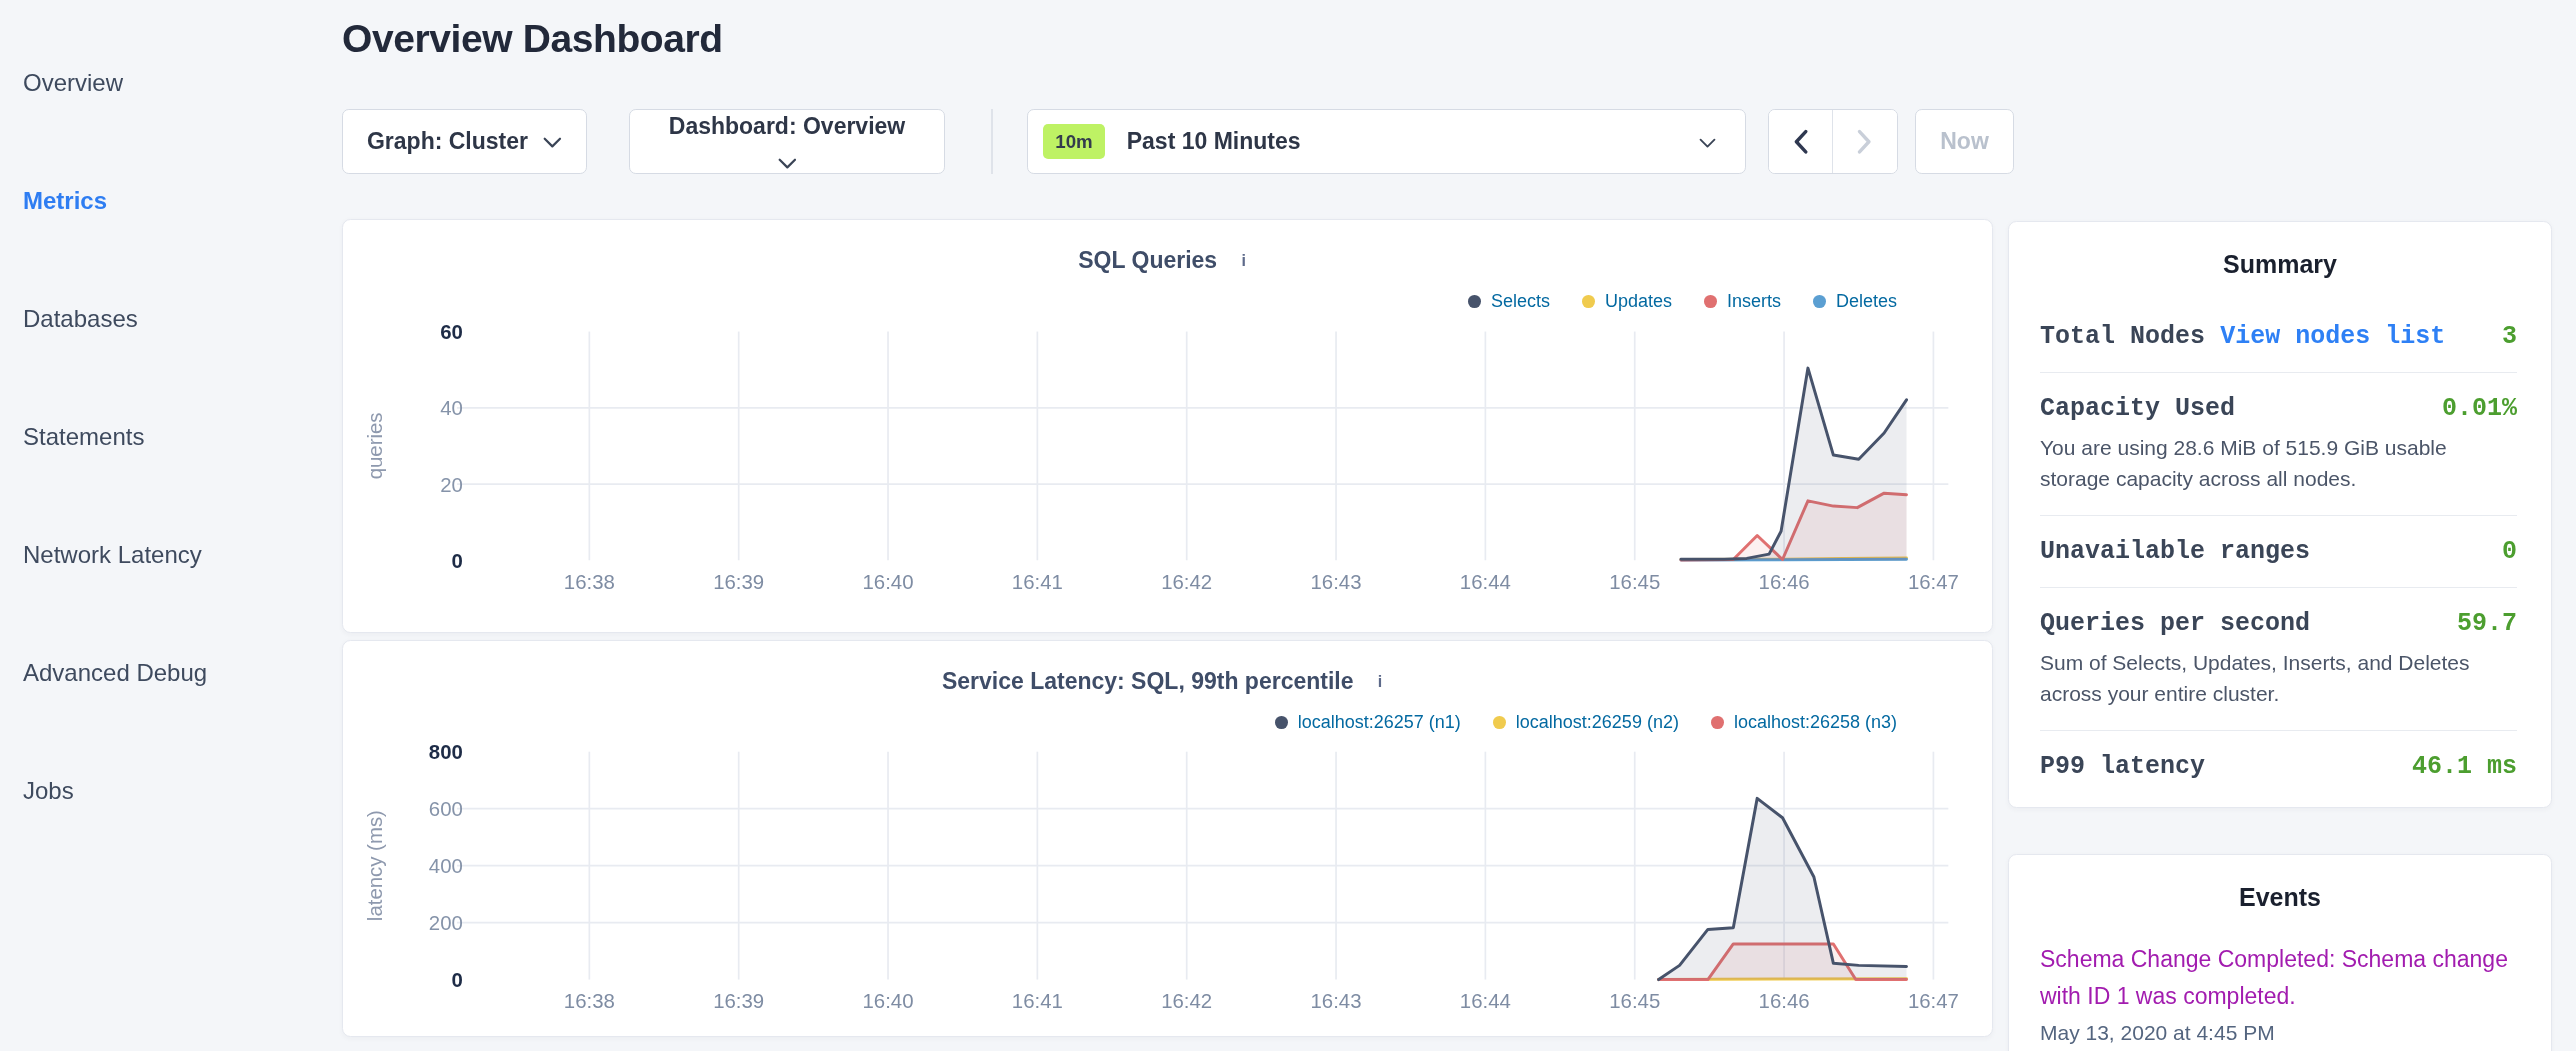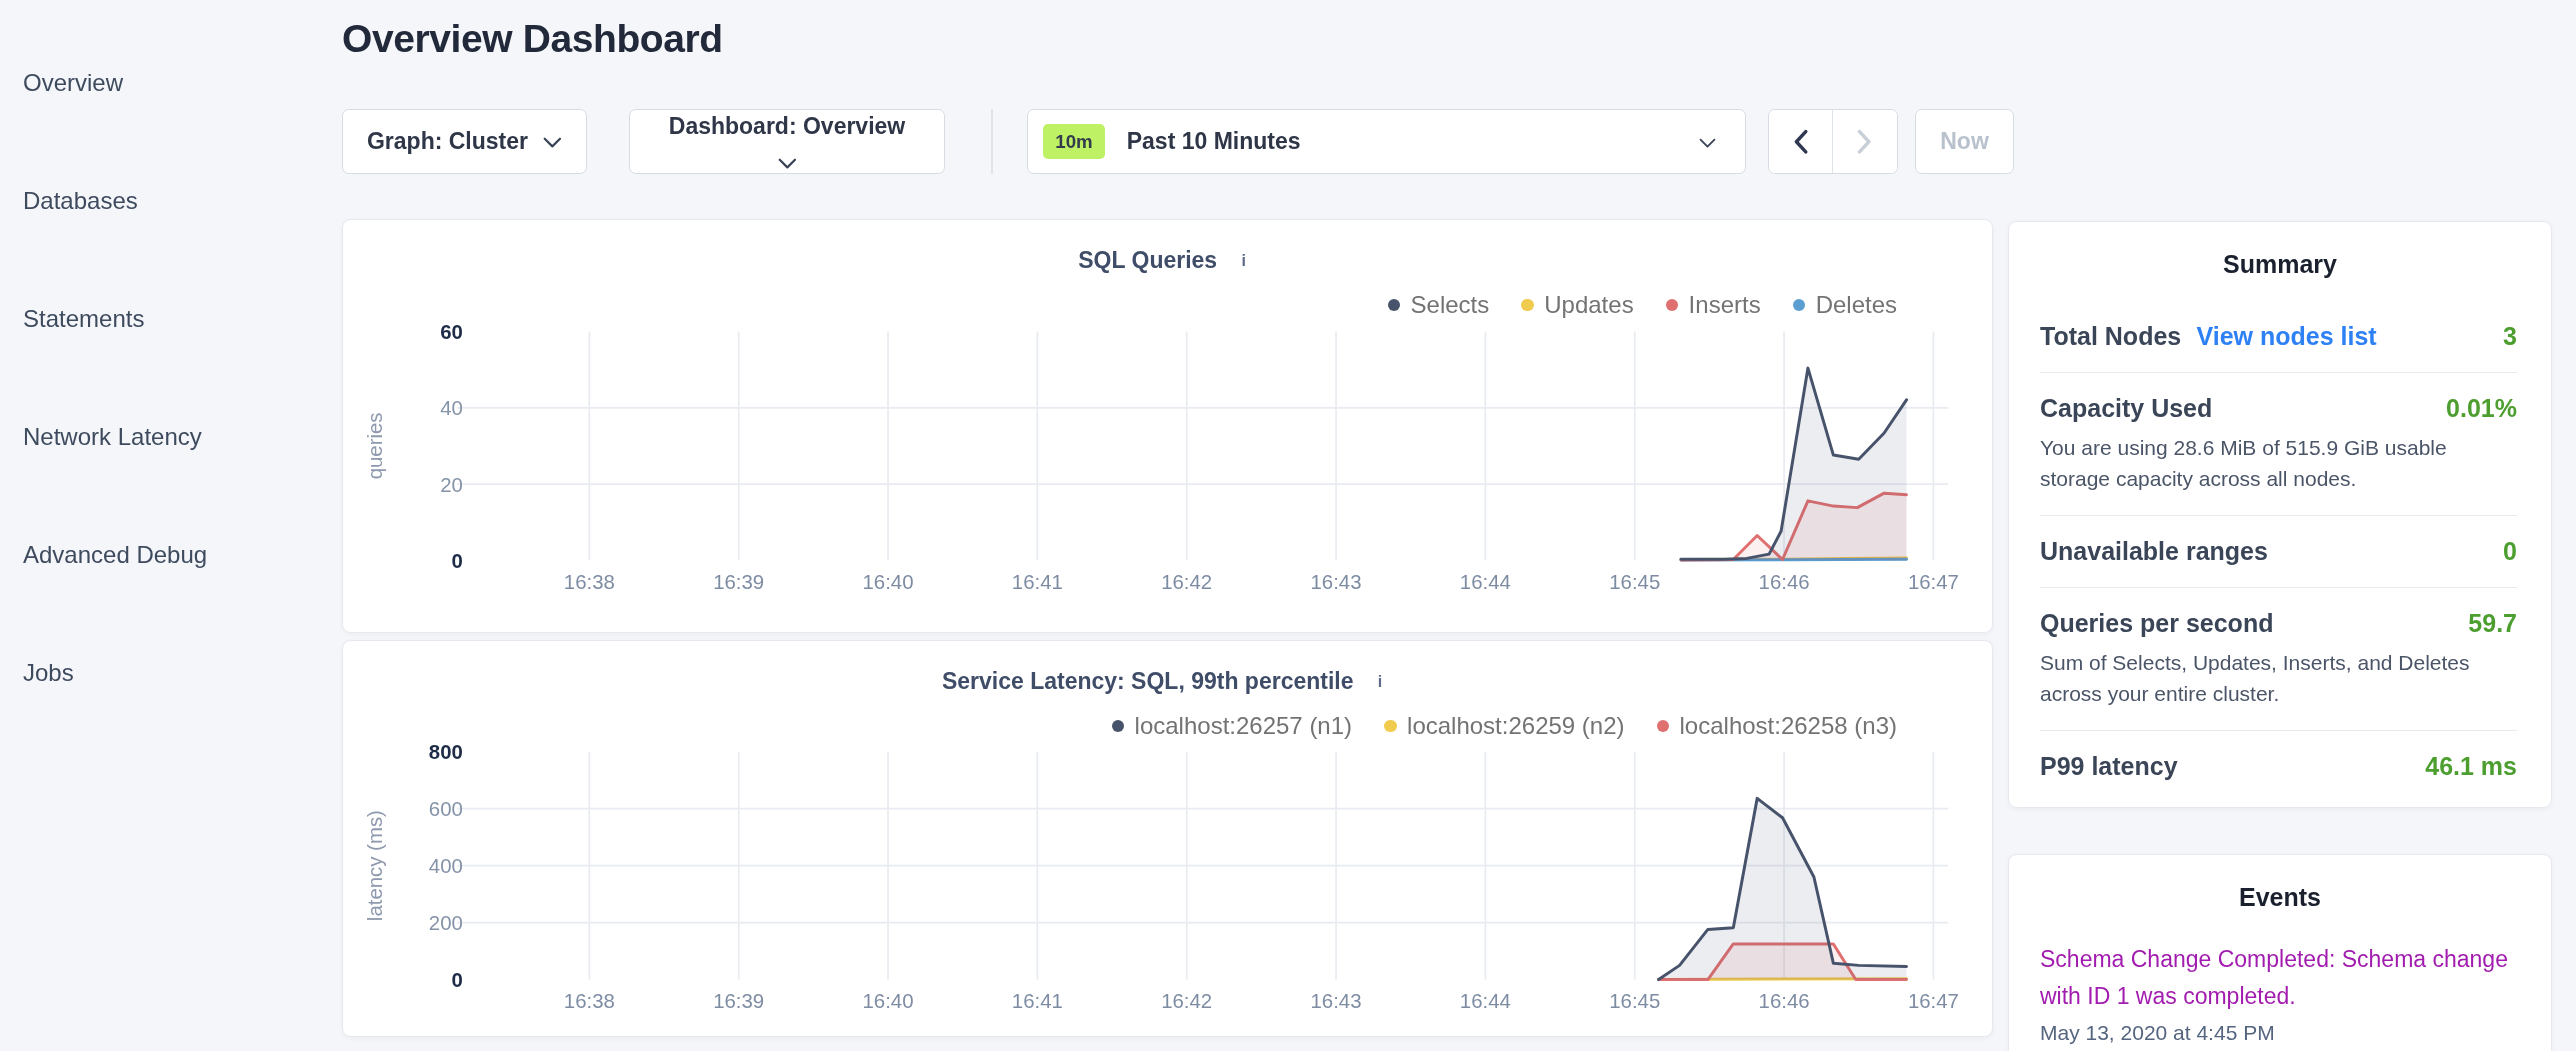--- a/index.html
+++ b/index.html
@@ -64,45 +64,46 @@
     width:26px; height:26px; border:2.1px solid #8removed; border-radius:50%;
     border-color:#8a94ae; color:#5d6a8a; font-size:16px; font-weight:600;
     display:flex; align-items:center; justify-content:center; cursor:pointer;
   }
   .legend {
     position:absolute; top:71px; right:95px;
     display:flex; align-items:center; gap:32px;
   }
   .legend-item { display:flex; align-items:center; gap:10.2px; cursor:pointer; }
   .legend-dot { width:12.8px; height:12.8px; border-radius:50%; }
-  .legend-label { font-size:24px; color:#737373; }
+  .legend-label { font-size:18px; color:#0369a1; }
   svg.chartsvg { position:absolute; left:0; top:0; }
   svg text { font-family:"Liberation Sans", sans-serif; }
   
   .panel-heading {
     text-align:center; font-size:25px; font-weight:700; color:#1a202e; margin-top:28px;
   }
   .summary-rows { margin:22px 34px 0 31px; }
   .srow { padding:21px 0; border-bottom:1.7px solid #e8ebf0; }
   .srow:last-child { border-bottom:none; }
-  .srow-head { display:flex; align-items:flex-start; }
+  .srow-head { display:flex; align-items:flex-start;font-family:Liberation Mono, monospace; }
   .srow-label { font-size:25px; font-weight:700; color:#3a4557; }
   .srow-link { font-size:25px; font-weight:700; color:#2e80f5; margin-left:15.3px; cursor:pointer; }
   .srow-value { margin-left:auto; font-size:25px; font-weight:700; color:#4c9e2f; white-space:nowrap; }
   .srow-desc { margin-top:10.2px; font-size:21px; color:#4b5568; line-height:1.45; }
   
   .event-item { margin:29px 31px 0 31px; }
   .event-msg { font-size:23px; color:#a21caf; line-height:1.6; }
   .event-time { margin-top:6.8px; font-size:21px; color:#54657f; }
 </style>
 </head>
 <body>
 
 <nav class="sidebar" id="sidebar">
     <div class="side-item">Overview</div>
+    <div class="side-item active">Metrics</div>
     <div class="side-item">Databases</div>
     <div class="side-item">Statements</div>
     <div class="side-item">Network Latency</div>
     <div class="side-item">Advanced Debug</div>
     <div class="side-item">Jobs</div>
   </nav>
 
 <h1 class="page-title">Overview Dashboard</h1>
 
 <div class="btnbox dd-graph">

